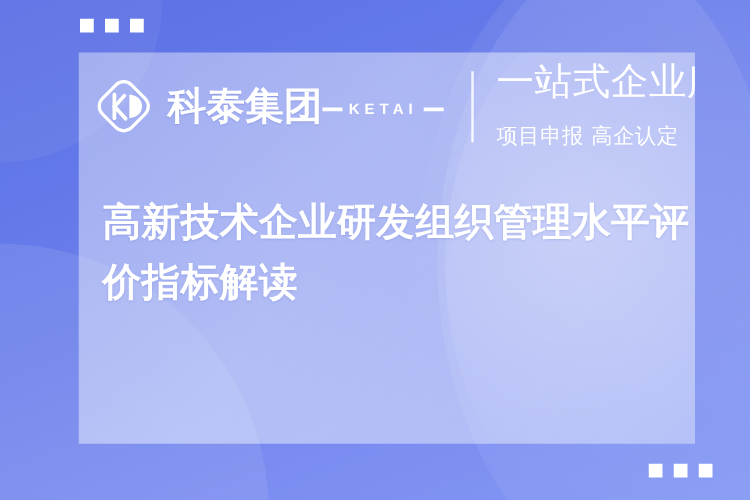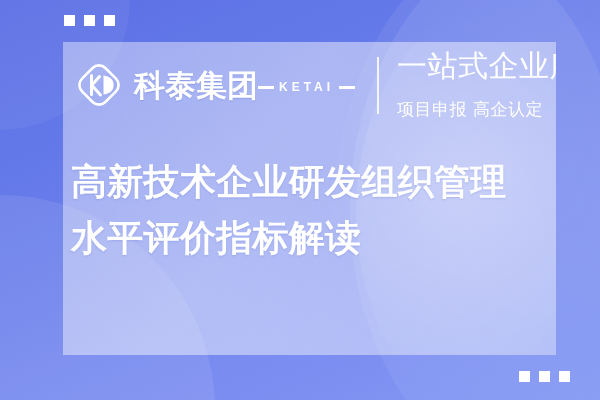--- a/index.html
+++ b/index.html
@@ -182,24 +182,24 @@
     line-height: 1.25;
     letter-spacing: 0.5px;
     margin-top: 16px;
     white-space: nowrap;
     font-family: "DejaVu Serif", serif;
   }
 
   
   #headline {
     position: absolute;
-    left: 8px;
+    left: 19px;
     top: 112px;
     width: 470px;
-    font-size: 36px;
+    font-size: 31px;
     font-weight: bold;
     line-height: 1.56;
     color: #ffffff;
     letter-spacing: 0.3px;
     z-index: 4;
     font-family: "DejaVu Sans", sans-serif;
     text-shadow: 0 1px 2px rgba(80,100,200,0.22);
   }
 </style>
 </head>

